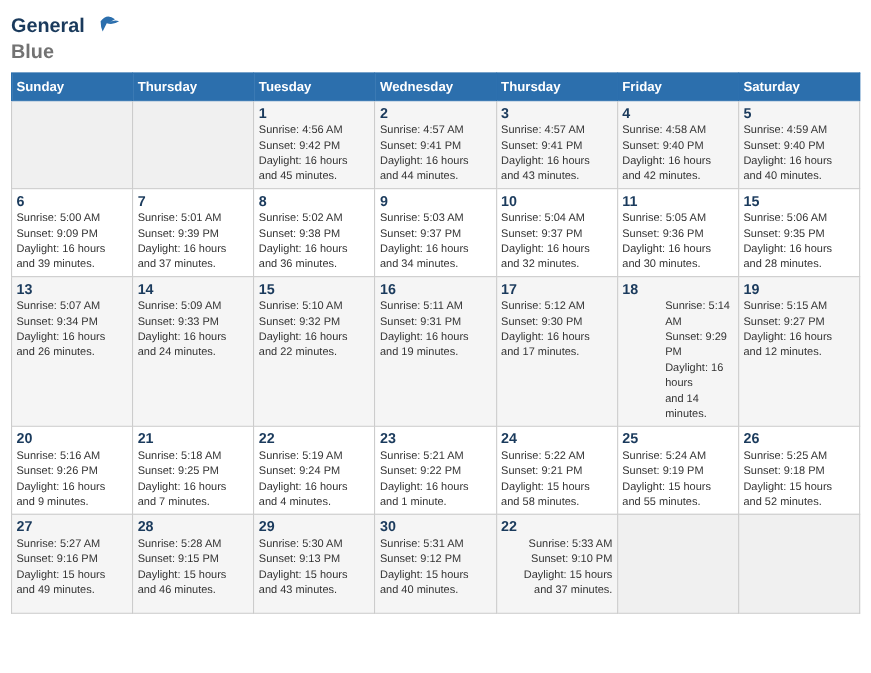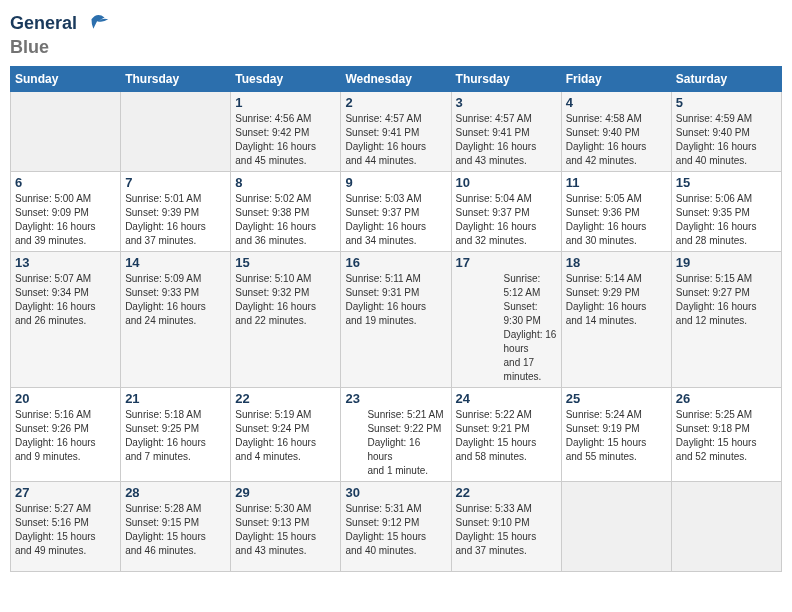--- a/index.html
+++ b/index.html
@@ -236,28 +236,28 @@
         </td>
         <td>
           <span class="day-num">16</span>
           <div class="day-info" style="white-space: pre-line;">Sunrise: 5:11 AM
 Sunset: 9:31 PM
 Daylight: 16 hours
 and 19 minutes.</div>
         </td>
         <td>
           <span class="day-num">17</span>
-          <div class="day-info" style="white-space: pre-line; margin-left: 48px;">Sunrise: 5:12 AM
+          <div class="day-info" style="white-space: pre-line;">Sunrise: 5:12 AM
 Sunset: 9:30 PM
 Daylight: 16 hours
 and 17 minutes.</div>
         </td>
         <td>
           <span class="day-num">18</span>
-          <div class="day-info" style="white-space: pre-line;">Sunrise: 5:14 AM
+          <div class="day-info" style="white-space: pre-line; margin-left: 39px;">Sunrise: 5:14 AM
 Sunset: 9:29 PM
 Daylight: 16 hours
 and 14 minutes.</div>
         </td>
         <td>
           <span class="day-num">19</span>
           <div class="day-info" style="white-space: pre-line;">Sunrise: 5:15 AM
 Sunset: 9:27 PM
 Daylight: 16 hours
 and 12 minutes.</div>
@@ -280,21 +280,21 @@
         </td>
         <td>
           <span class="day-num">22</span>
           <div class="day-info" style="white-space: pre-line;">Sunrise: 5:19 AM
 Sunset: 9:24 PM
 Daylight: 16 hours
 and 4 minutes.</div>
         </td>
         <td>
           <span class="day-num">23</span>
-          <div class="day-info" style="white-space: pre-line; margin-left: 22px;">Sunrise: 5:21 AM
+          <div class="day-info" style="white-space: pre-line;">Sunrise: 5:21 AM
 Sunset: 9:22 PM
 Daylight: 16 hours
 and 1 minute.</div>
         </td>
         <td>
           <span class="day-num">24</span>
           <div class="day-info" style="white-space: pre-line;">Sunrise: 5:22 AM
 Sunset: 9:21 PM
 Daylight: 15 hours
 and 58 minutes.</div>
@@ -311,21 +311,21 @@
           <div class="day-info" style="white-space: pre-line;">Sunrise: 5:25 AM
 Sunset: 9:18 PM
 Daylight: 15 hours
 and 52 minutes.</div>
         </td>
       </tr>
       <tr>
         <td>
           <span class="day-num">27</span>
           <div class="day-info" style="white-space: pre-line;">Sunrise: 5:27 AM
-Sunset: 5:16 PM
+Sunset: 9:16 PM
 Daylight: 15 hours
 and 49 minutes.</div>
         </td>
         <td>
           <span class="day-num">28</span>
           <div class="day-info" style="white-space: pre-line;">Sunrise: 5:28 AM
 Sunset: 9:15 PM
 Daylight: 15 hours
 and 46 minutes.</div>
         </td>
@@ -338,21 +338,21 @@
         </td>
         <td>
           <span class="day-num">30</span>
           <div class="day-info" style="white-space: pre-line;">Sunrise: 5:31 AM
 Sunset: 9:12 PM
 Daylight: 15 hours
 and 40 minutes.</div>
         </td>
         <td>
           <span class="day-num">22</span>
-          <div class="day-info" style="white-space: pre-line;">Sunrise: 5:33 AM
+          <div class="day-info" style="white-space: pre-line; text-align: right;">Sunrise: 5:33 AM
 Sunset: 9:10 PM
 Daylight: 15 hours
 and 37 minutes.</div>
         </td>
         <td class="empty-cell"></td>
         <td class="empty-cell"></td>
       </tr>
     </tbody>
 </table>
 

